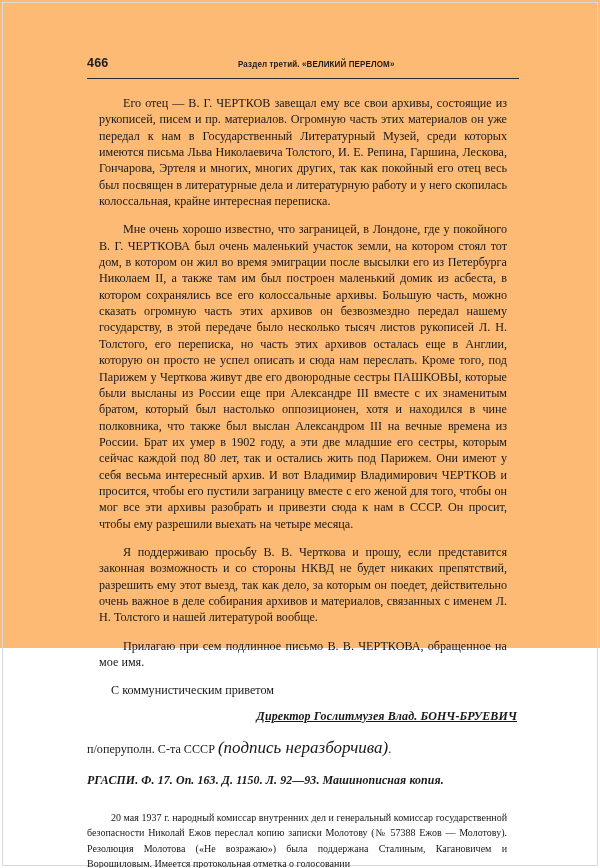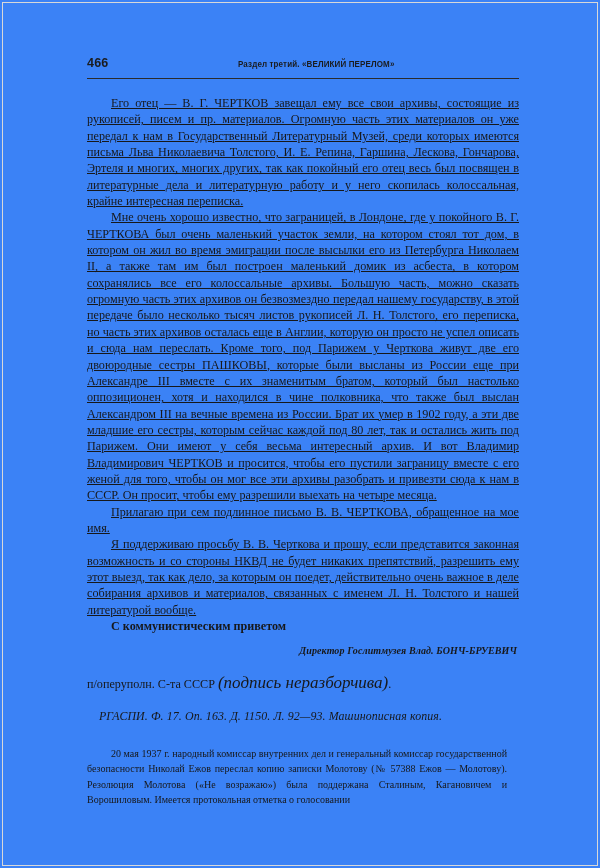--- a/index.html
+++ b/index.html
@@ -11,22 +11,22 @@
     width: 600px;
     height: 868px;
     overflow: hidden;
     font-family: "Liberation Serif", "DejaVu Serif", serif;
     color: #17181a;
   }
 
   #page {
     position: relative;
     width: 600px;
-    height: 868px;
-    background: #3b82f6;
+    height: 648px;
+    background: #fdba74;
     box-sizing: border-box;
   }
 
   
   .scan-frame {
     position: absolute;
     left: 2px;
     top: 2px;
     width: 596px;
     height: 864px;
@@ -78,79 +78,78 @@
     height: 1px;
     background: #2a2b2d;
     width: 100%;
   }
 
   
   .body-block {
     margin-top: 13px;
   }
   p.para {
-    margin: 0;
+    margin: 12px;
     text-align: justify;
     text-justify: inter-word;
     text-indent: 24px;
     font-size: 12.15px;
     line-height: 16.35px;
     color: #17181a;
     hyphens: none;
     word-spacing: 0.1px;
-    text-decoration: underline;
   }
 
   .sig-line {
     margin: 9px 0 0 0;
     text-align: right;
     font-style: italic;
     font-weight: bold;
-    font-size: 10px;
+    font-size: 12px;
     line-height: 16px;
     letter-spacing: 0.1px;
     padding-right: 2px;
+    text-decoration: underline;
   }
 
   .note-line {
     margin: 16px 0 0 0;
     text-indent: 0;
     font-size: 12.15px;
     line-height: 16.35px;
     padding-left: 0px;
   }
   .note-line .ital {
     font-style: italic;
     font-size: 17px;
   }
 
   .archive-ref {
-    margin: 15px 0 0 12px;
+    margin: 15px 0 0 0;
     font-style: italic;
-    font-weight: normal;
+    font-weight: bold;
     font-size: 11.9px;
     line-height: 16px;
     letter-spacing: 0.1px;
   }
 
   .commentary {
     margin: 22px 12px 0 0;
     text-align: justify;
     text-indent: 24px;
     font-size: 10px;
     line-height: 15.4px;
     color: #17181a;
   }
 
   .greet {
     margin: 0;
     text-indent: 24px;
     font-size: 12.15px;
     line-height: 16.35px;
-    font-weight: bold;
   }
 </style>
 </head>
 <body>
 
 <div id="page">
   <div class="scan-frame"></div>
 
   <div id="content">
 
@@ -158,22 +157,22 @@
       <div class="runhead-row">
         <span class="folio">466</span>
         <span class="runhead-title">Раздел третий. «ВЕЛИКИЙ ПЕРЕЛОМ»</span>
       </div>
       <div class="runhead-rule"></div>
     </div>
 
     <div class="body-block">
       <p class="para">Его отец — В. Г. ЧЕРТКОВ завещал ему все свои архивы, состоящие из рукописей, писем и пр. материалов. Огромную часть этих материалов он уже передал к нам в Государственный Литературный Музей, среди которых имеются письма Льва Николаевича Толстого, И. Е. Репина, Гаршина, Лескова, Гончарова, Эртеля и многих, многих других, так как покойный его отец весь был посвящен в литературные дела и литературную работу и у него скопилась колоссальная, крайне интересная переписка.</p>
       <p class="para">Мне очень хорошо известно, что заграницей, в Лондоне, где у покойного В. Г. ЧЕРТКОВА был очень маленький участок земли, на котором стоял тот дом, в котором он жил во время эмиграции после высылки его из Петербурга Николаем II, а также там им был построен маленький домик из асбеста, в котором сохранялись все его колоссальные архивы. Большую часть, можно сказать огромную часть этих архивов он безвозмездно передал нашему государству, в этой передаче было несколько тысяч листов рукописей Л. Н. Толстого, его переписка, но часть этих архивов осталась еще в Англии, которую он просто не успел описать и сюда нам переслать. Кроме того, под Парижем у Черткова живут две его двоюродные сестры ПАШКОВЫ, которые были высланы из России еще при Александре III вместе с их знаменитым братом, который был настолько оппозиционен, хотя и находился в чине полковника, что также был выслан Александром III на вечные времена из России. Брат их умер в 1902 году, а эти две младшие его сестры, которым сейчас каждой под 80 лет, так и остались жить под Парижем. Они имеют у себя весьма интересный архив. И вот Владимир Владимирович ЧЕРТКОВ и просится, чтобы его пустили заграницу вместе с его женой для того, чтобы он мог все эти архивы разобрать и привезти сюда к нам в СССР. Он просит, чтобы ему разрешили выехать на четыре месяца.</p>
+      <p class="para">Я поддерживаю просьбу В. В. Черткова и прошу, если представится законная возможность и со стороны НКВД не будет никаких препятствий, разрешить ему этот выезд, так как дело, за которым он поедет, действительно очень важное в деле собирания архивов и материалов, связанных с именем Л. Н. Толстого и нашей литературой вообще.</p>
       <p class="para">Прилагаю при сем подлинное письмо В. В. ЧЕРТКОВА, обращенное на мое имя.</p>
-      <p class="para">Я поддерживаю просьбу В. В. Черткова и прошу, если представится законная возможность и со стороны НКВД не будет никаких препятствий, разрешить ему этот выезд, так как дело, за которым он поедет, действительно очень важное в деле собирания архивов и материалов, связанных с именем Л. Н. Толстого и нашей литературой вообще.</p>
 
       <p class="greet">С коммунистическим приветом</p>
 
       <p class="sig-line">Директор Гослитмузея Влад. БОНЧ-БРУЕВИЧ</p>
 
       <p class="note-line"><span>п/оперуполн. С-та СССР </span><span class="ital">(подпись неразборчива)</span><span>.</span></p>
 
       <p class="archive-ref">РГАСПИ. Ф. 17. Оп. 163. Д. 1150. Л. 92—93. Машинописная копия.</p>
 
       <p class="commentary">20 мая 1937 г. народный комиссар внутренних дел и генеральный комиссар государственной безопасности Николай Ежов переслал копию записки Молотову (№ 57388 Ежов — Молотову). Резолюция Молотова («Не возражаю») была поддержана Сталиным, Кагановичем и Ворошиловым. Имеется протокольная отметка о голосовании</p>

